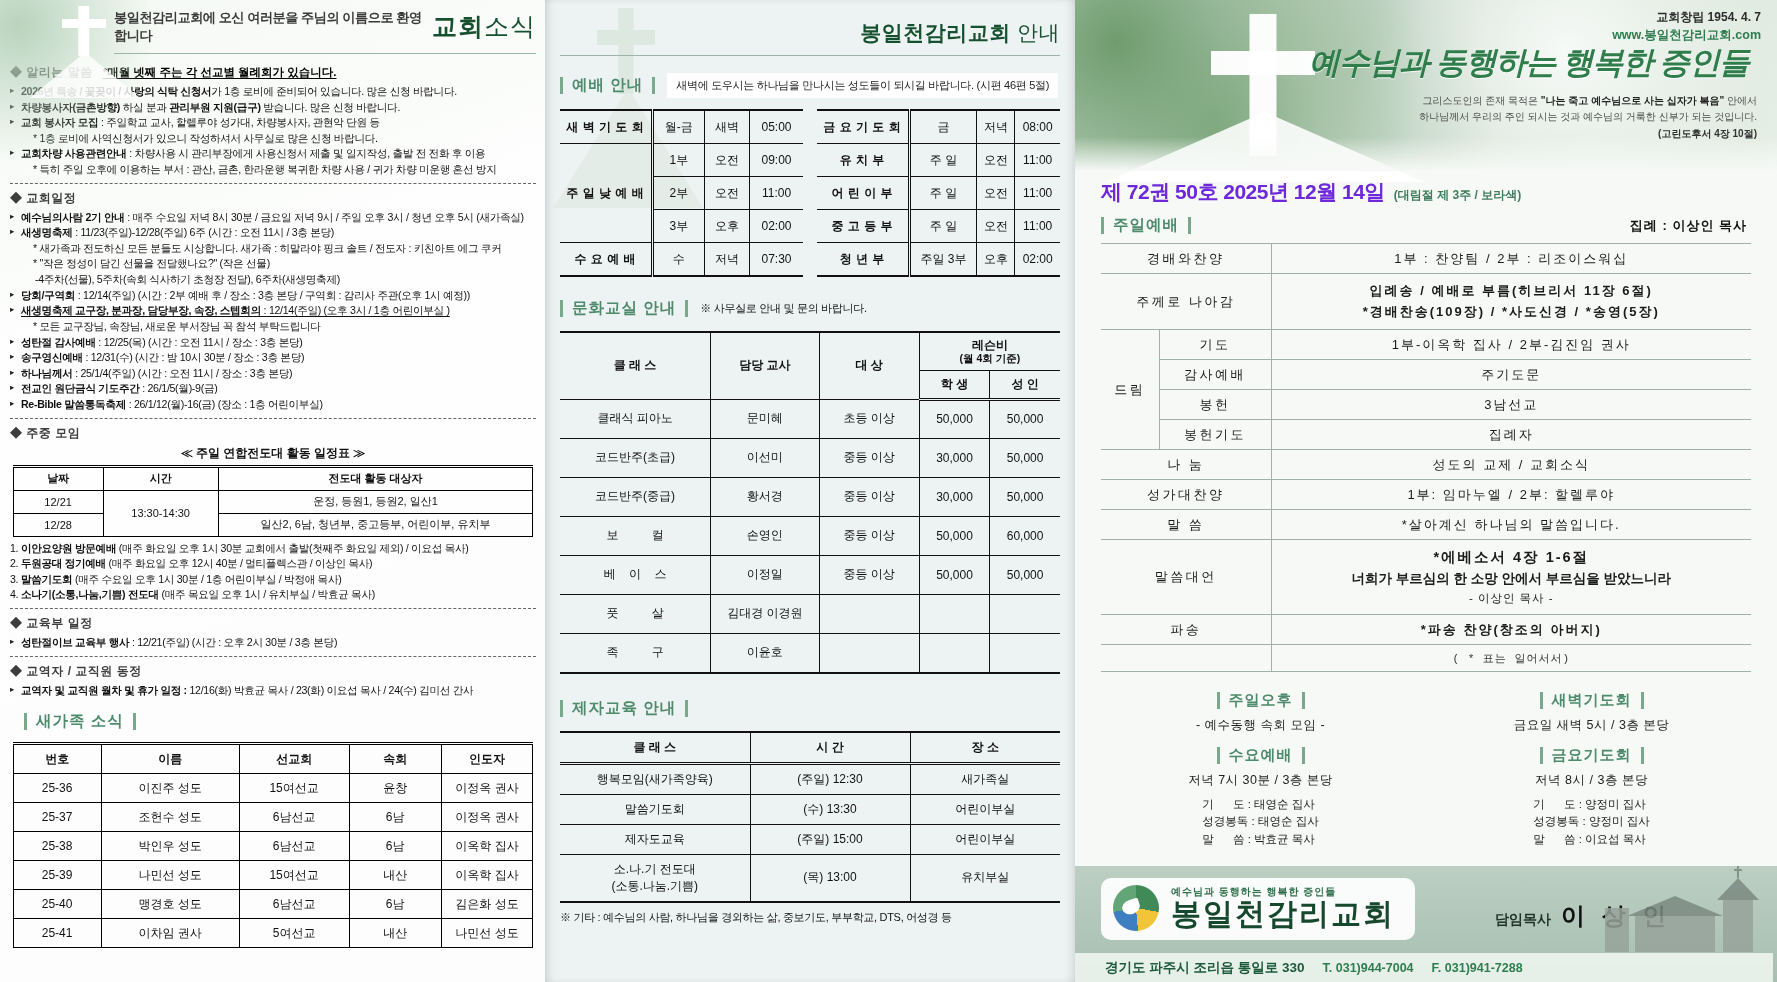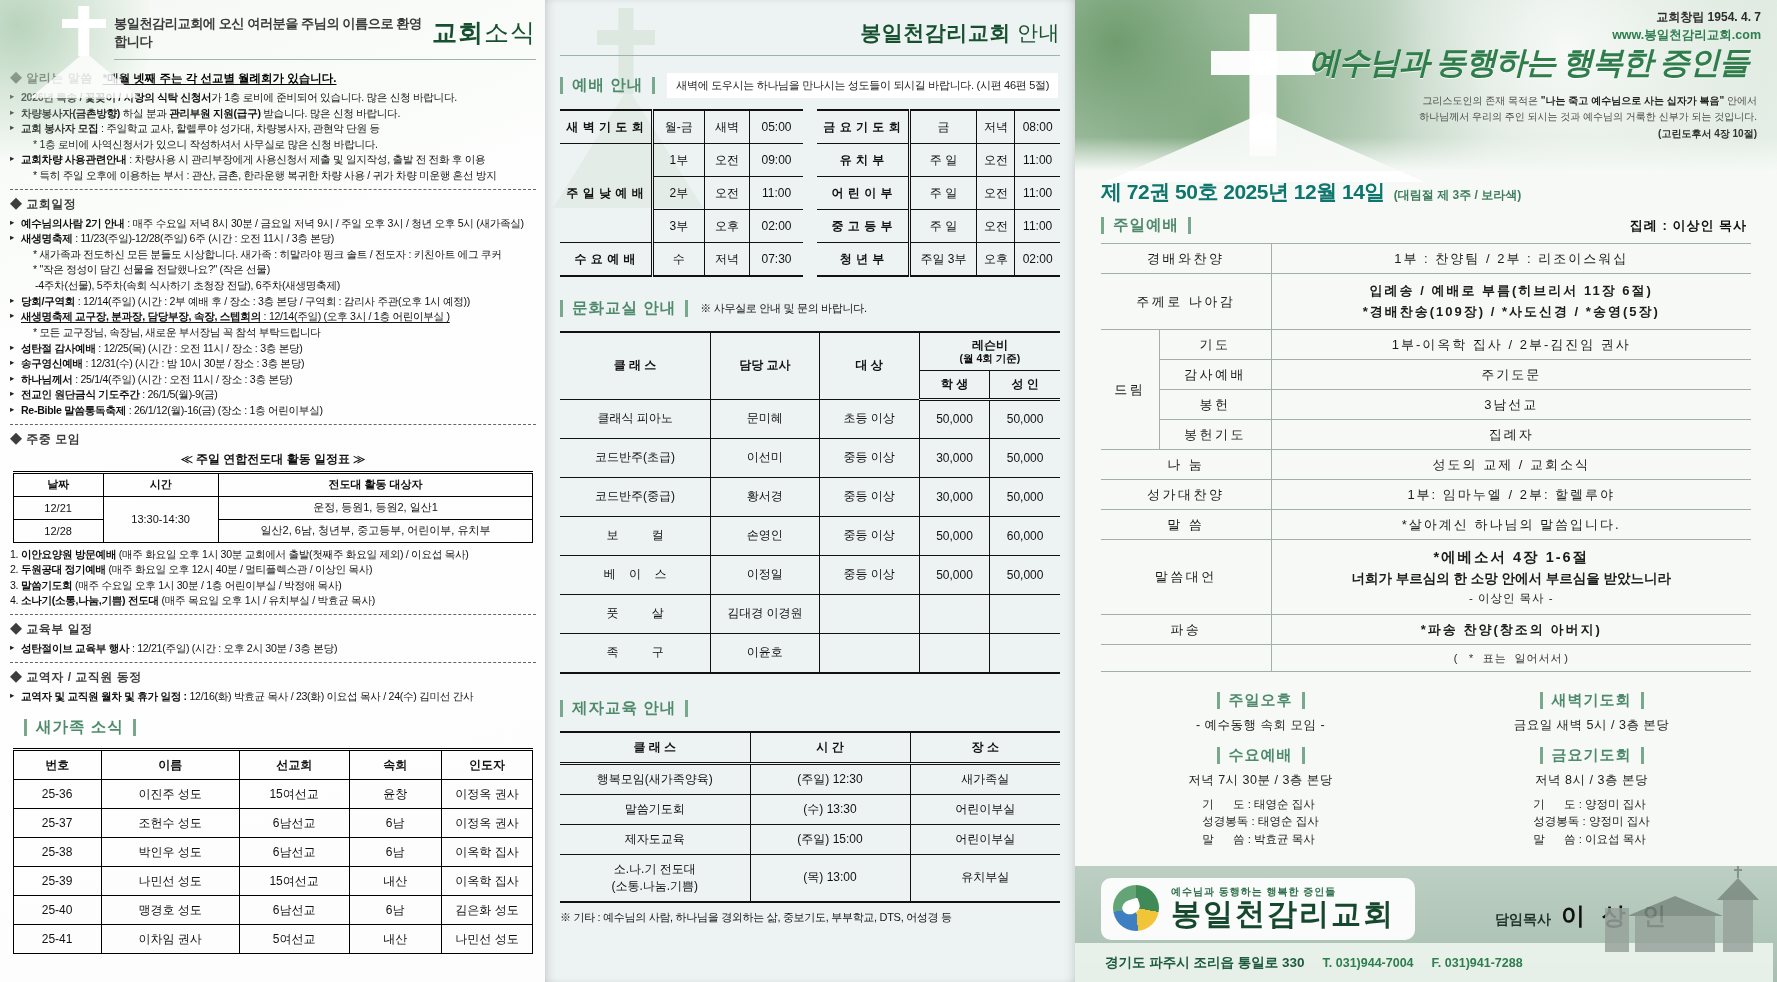--- a/index.html
+++ b/index.html
@@ -17,21 +17,21 @@
   .sec { font-size:12px; color:#3d3d3d; margin:6px 0 3px; font-weight:600; letter-spacing:.5px; }
   .sec-row { display:flex; align-items:baseline; gap:10px; margin-top:4px; }
   .sec-note { font-size:11.5px; font-weight:700; text-decoration:underline; text-underline-offset:2px; color:#000; }
   .list { display:flex; flex-direction:column; gap:1px; }
   .li { display:flex; font-size:10.6px; line-height:1.38; color:#101010; letter-spacing:-.3px; }
   .li .mk { width:11px; flex:none; font-size:8.5px; color:#222; padding-top:1px; }
   .li .tx b { font-weight:700; }
   .li.u .tx { text-decoration:underline; text-underline-offset:2px; }
 
   
-  .p-left { width:545px; background:linear-gradient(160deg,#f4f8f3 0%,#fdfefd 30%,#fcfdfc 100%); padding:6px 9px 0 10px; position:relative; }
+  .p-left { width:545px; background:linear-gradient(160deg,#f4f8f3 0%,#fdfefd 30%,#fcfdfc 100%); padding:0 9px 0 10px; position:relative; }
   .l-wm { position:absolute; left:0; top:0; width:150px; height:170px;
           background:radial-gradient(circle at 12% 15%, #b9d4bd 0%, rgba(185,212,189,.55) 30%, rgba(185,212,189,0) 70%); }
   .l-cross { left:62px; top:6px; width:44px; height:50px; --c:#fff; z-index:1; }
   .l-roof { position:absolute; left:30px; top:52px; width:110px; height:46px; background:rgba(255,255,255,.8);
             clip-path:polygon(50% 0,100% 100%,0 100%); z-index:1; }
   .l-head { position:relative; z-index:2; margin-left:104px; height:54px; display:flex; align-items:center;
             justify-content:space-between; border-bottom:1px solid #9fb4a8; }
   .l-welcome { font-size:13.2px; font-weight:700; color:#3a3a3a; letter-spacing:-.5px; }
   .l-title { font-size:25px; color:#17502f; letter-spacing:1px; white-space:nowrap; }
   .l-title b { font-weight:800; }
@@ -97,21 +97,21 @@
             background:linear-gradient(rgba(246,249,246,0),#f6f9f6); z-index:3; }
   .corner { position:absolute; top:8px; right:16px; text-align:right; z-index:4; line-height:1.5; }
   .corner .c1 { font-size:12px; font-weight:700; color:#2b2b2b; }
   .corner .c2 { font-size:12.5px; font-weight:700; color:#2e7d4f; }
   .hero-title { position:absolute; right:28px; top:42px; z-index:4; font-family:"Liberation Serif",serif; font-style:italic;
                 font-weight:700; font-size:31px; color:#2f7d4b; letter-spacing:-1px; text-shadow:0 1px 0 rgba(255,255,255,.8); }
   .hero-sub { position:absolute; right:20px; top:93px; z-index:4; text-align:right; font-size:10px; color:#4a4a4a; line-height:1.55; }
   .hero-sub b { color:#222; }
   .hero-sub .s3 { font-weight:700; color:#333; margin-top:2px; }
   .issue { margin:8px 22px 0 26px; display:flex; align-items:baseline; gap:9px; }
-  .issue-main { font-size:21px; font-weight:800; color:#0f766e; letter-spacing:-.5px; }
+  .issue-main { font-size:21px; font-weight:800; color:#6d28d9; letter-spacing:-.5px; }
   .issue-note { font-size:12px; font-weight:700; color:#3f7d5c; }
   .sun-head { display:flex; justify-content:space-between; align-items:center; margin:9px 30px 7px 26px; }
   .officiant { font-size:13px; font-weight:700; color:#111; letter-spacing:1px; }
   .t3 { margin:0 26px; width:650px; border-top:1.5px solid #888; border-bottom:1.5px solid #888; }
   .t3 td { border:1px solid #a3afa9; font-size:13px; padding:5.5px 4px; text-align:center; color:#1b1b1b; }
   .t3 tr>td:first-child { border-left:none; }
   .t3 tr>td:last-child { border-right:none; }
   .t3 .lb { letter-spacing:2.5px; }
   .t3 .vl { letter-spacing:2px; }
   .t3 .bd { font-weight:700; }
@@ -132,21 +132,21 @@
   .logo { width:46px; height:46px; border-radius:50%; flex:none; position:relative;
           background:conic-gradient(#3f8a57 0 100deg,#f2c437 100deg 175deg,#3e7fc1 175deg 260deg,#64a577 260deg 360deg); }
   .logo::after { content:""; position:absolute; left:9px; top:15px; width:18px; height:14px; background:#fff;
                  border-radius:60% 10% 60% 60%; transform:rotate(-18deg); }
   .nm-wrap { line-height:1.1; }
   .nm-tag { font-size:10px; font-weight:700; color:#2e6e49; letter-spacing:1px; }
   .nm-main { font-size:30px; font-weight:800; color:#16482e; letter-spacing:2px; }
   .pastor { position:absolute; left:420px; top:34px; display:flex; align-items:baseline; gap:10px; }
   .pastor .pl { font-size:14px; color:#22332a; font-weight:600; }
   .pastor .pn { font-size:24px; font-weight:800; color:#101010; letter-spacing:5px; }
-  .addr { position:absolute; left:0; right:4px; bottom:0; height:39px; background:rgba(236,244,238,.92);
+  .addr { position:absolute; left:0; right:4px; bottom:0; height:29px; background:rgba(236,244,238,.92);
           display:flex; align-items:center; padding-left:30px; gap:18px; }
   .addr .a1 { font-size:13.5px; font-weight:700; color:#1d5a3c; }
   .addr .a2 { font-size:12.5px; font-weight:600; color:#2e7d4f; }
   .building { position:absolute; right:12px; bottom:30px; width:160px; height:78px; opacity:.85; z-index:1; }
   .building .b { position:absolute; background:#97a39c; }
   .building .r { position:absolute; background:#7c8a82; clip-path:polygon(50% 0,100% 100%,0 100%); }
   .building .bx { left:118px; bottom:0; width:30px; height:52px; }
   .building .rx { left:112px; bottom:52px; width:42px; height:22px; }
   .building .by { left:30px; bottom:0; width:80px; height:36px; }
   .building .ry { left:22px; bottom:36px; width:96px; height:20px; }

